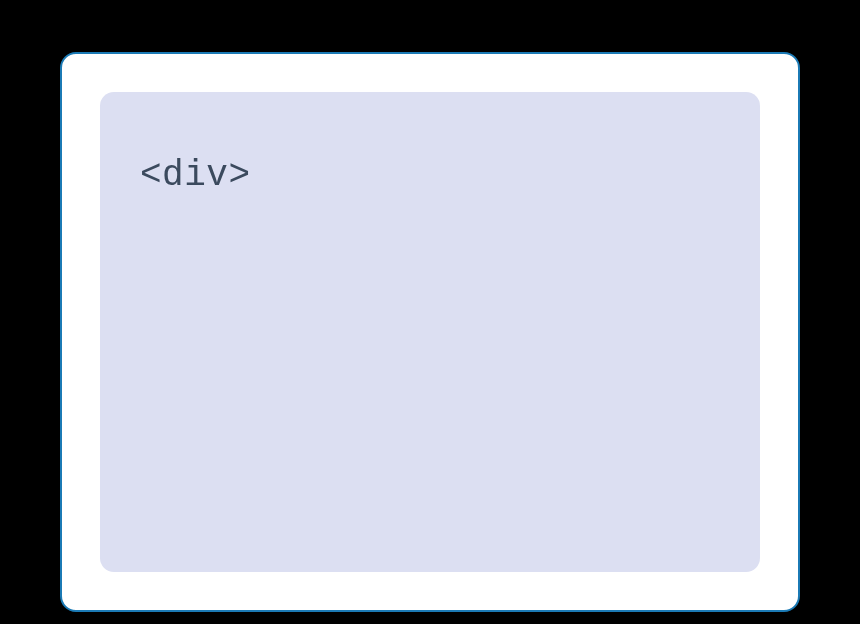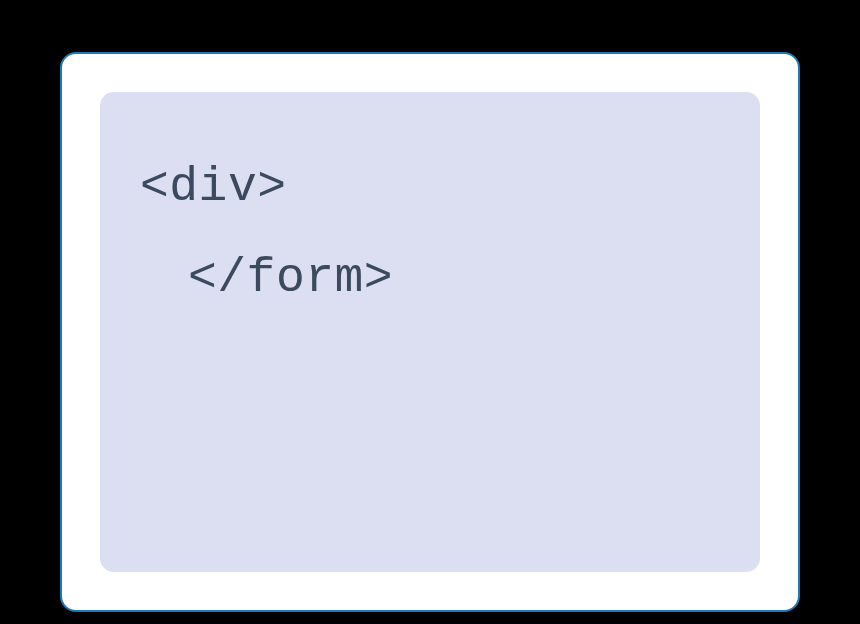--- a/index.html
+++ b/index.html
@@ -24,33 +24,32 @@
       height: 560px;
       padding: 38px;
     }
     .code-block {
       background: #dcdff2;
       border-radius: 14px;
       width: 100%;
       height: 100%;
       padding: 50px 40px;
       font-family: 'Courier New', Courier, monospace;
-      font-size: 48px;
+      font-size: 36px;
       line-height: 1.9;
       color: #3b4a5e;
       letter-spacing: 0.5px;
     }
     .indent {
       padding-left: 48px;
     }
     .code-line {
       white-space: pre;
     }
   </style>
 </head>
 <body>
 
 <div class="card">
   <div class="code-block">
     <div class="code-line">&lt;div&gt;</div>
-    <div class="code-line indent">&lt;/form&gt;</div>
   </div>
 </div>
 
 </body></html>

